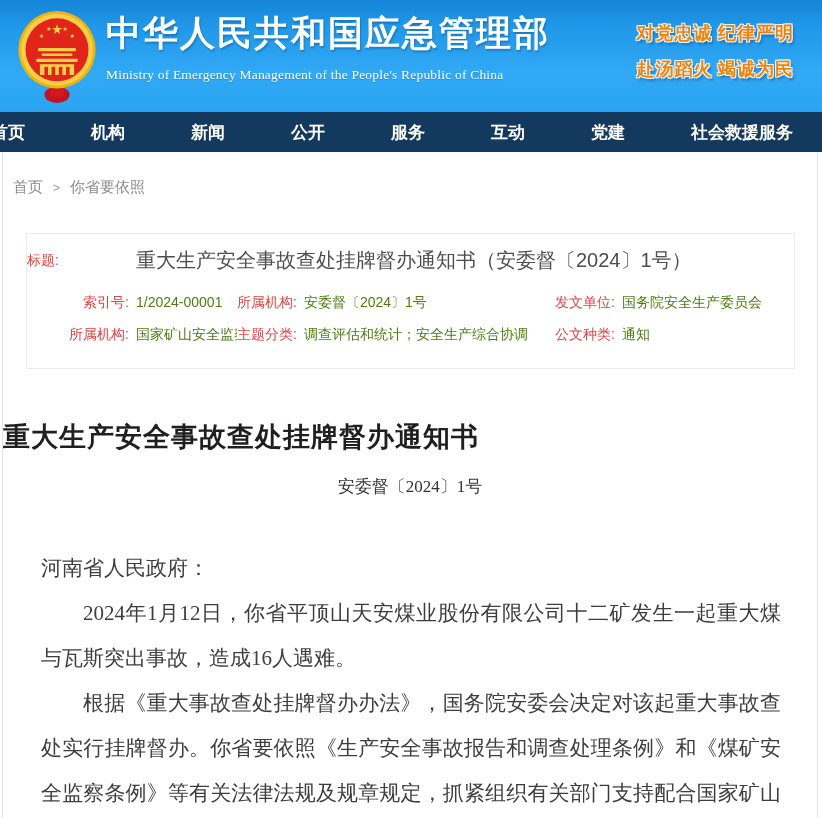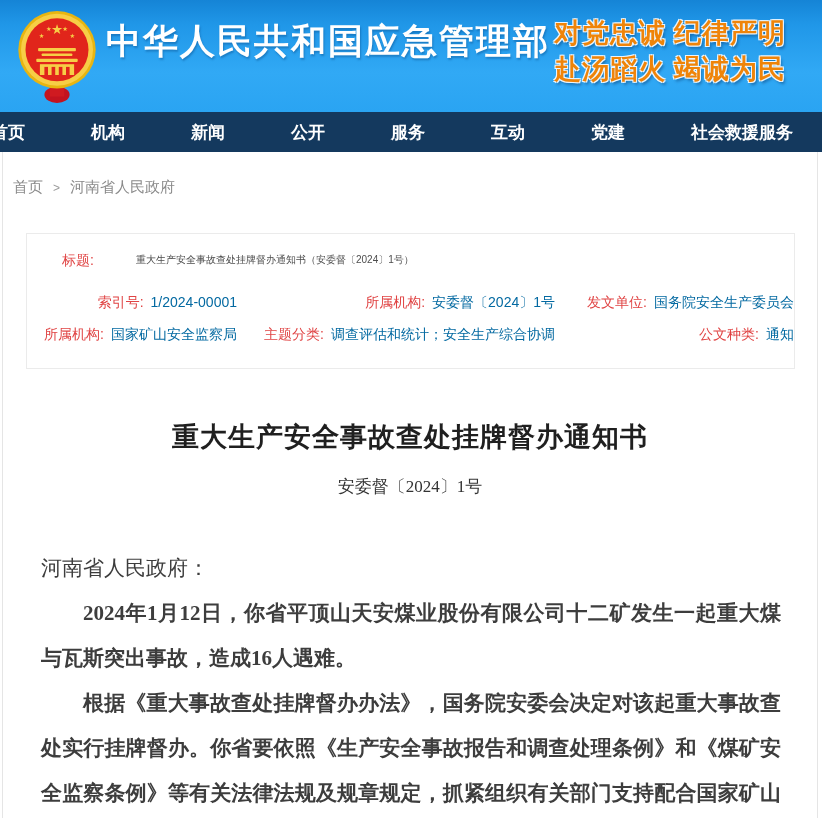--- a/index.html
+++ b/index.html
@@ -16,38 +16,38 @@
     position: relative;
     width: 822px; height: 112px;
     background: linear-gradient(180deg, #1584d6 0%, #2097e8 22%, #31a9f5 65%, #2aa4f2 100%);
     overflow: hidden;
   }
   .emblem-wrap {
     position: absolute; left: 12px; top: 8px;
     width: 90px; height: 98px;
   }
   .header-titles {
-    position: absolute; left: 106px; top: 18px; color: #ffffff;
+    position: absolute; left: 106px; top: 10px; color: #ffffff;
   }
   .org-name-cn {
     font-size: 35px; font-weight: bold; letter-spacing: 2px;
     text-shadow: 1px 2px 2px rgba(0,60,120,.35);
     white-space: nowrap;
   }
   .org-name-en {
     margin-top: 10px;
     font-family: "Liberation Serif", "DejaVu Serif", serif;
     font-size: 13.5px; letter-spacing: 0.2px; white-space: nowrap;
     text-shadow: 0 1px 1px rgba(0,60,120,.3);
   }
   .slogan {
-    position: absolute; right: 36px; top: 15px;
+    position: absolute; right: 28px; top: 15px;
     text-align: left;
     font-family: "Liberation Serif", "DejaVu Serif", serif;
-    font-weight: bold; font-size: 27px; line-height: 36px;
+    font-weight: bold; font-size: 18px; line-height: 36px;
     letter-spacing: 1px;
     color: #ef8409;
     text-shadow:
       -1px -1px 0 #eaf6ff, 1px -1px 0 #eaf6ff,
       -1px 1px 0 #eaf6ff, 1px 1px 0 #eaf6ff,
       2px 3px 3px rgba(0,40,90,.45);
     white-space: nowrap;
   }
 
   
@@ -84,53 +84,52 @@
   .breadcrumb .sep { font-size: 12px; color: #9a9a9a; }
 
   
   .meta-box {
     margin: 36px 22px 0 23px;
     border: 1px solid #ebebeb;
     padding: 16px 0 18px 0;
     font-size: 14px;
   }
   .meta-label { color: #e04343; white-space: nowrap; }
-  .meta-value { color: #0369a1; }
+  .meta-value { color: #4d7c0f; }
   .meta-title-row { display: flex; margin-bottom: 16px; line-height: 20px; }
-  .meta-title-row .meta-label { width: 102px; text-align: center; flex: 0 0 auto; margin-right: 7px; }
-  .meta-title-row .meta-value { font-size: 10px; color: #4d4d4d; }
+  .meta-title-row .meta-label { width: 102px; text-align: left; flex: 0 0 auto; margin-right: 7px; }
+  .meta-title-row .meta-value { font-size: 20px; color: #4d4d4d; }
   .meta-grid-row {
     display: grid; grid-template-columns: 210px 318px 1fr;
     line-height: 32px;
   }
-  .meta-cell { display: flex; white-space: nowrap; overflow: hidden; justify-content: flex-end; }
+  .meta-cell { display: flex; white-space: nowrap; overflow: hidden; }
   .meta-cell.col1 .meta-label { width: 102px; text-align: right; flex: 0 0 auto; margin-right: 7px; }
   .meta-cell.col2 .meta-label, .meta-cell.col3 .meta-label { margin-right: 7px; }
 
   
   .doc-title {
     margin-top: 50px;
-    text-align: center;
     font-family: "Liberation Serif", "DejaVu Serif", serif;
     font-weight: bold; font-size: 27px; color: #1f1f1f;
     letter-spacing: 1px;
   }
   .doc-number {
     margin-top: 20px;
     text-align: center;
     font-family: "Liberation Serif", "DejaVu Serif", serif;
     font-size: 17px; color: #333333;
   }
   .doc-body {
     margin: 48px 36px 0 38px;
     font-family: "Liberation Serif", "DejaVu Serif", serif;
     font-size: 21px; line-height: 45px; color: #3d3d3d;
     text-align: justify;
   }
-  .doc-body p.indent { text-indent: 2em; font-weight: bold; }
+  .doc-body p.indent { text-indent: 2em; }
 </style>
 </head>
 <body>
 
 <div class="site-header">
   <div class="emblem-wrap">
     <svg viewBox="0 0 100 108" width="90" height="98" aria-hidden="true">
       <ellipse cx="50" cy="96" rx="14" ry="9" fill="#c3131f"></ellipse>
       <rect x="42" y="84" width="16" height="14" fill="#d01a20"></rect>
       <circle cx="50" cy="46" r="43" fill="#e8b511"></circle>
@@ -146,20 +145,21 @@
       <rect x="27" y="56" width="46" height="3.5" rx="1" fill="#f7ce46"></rect>
       <rect x="31" y="62" width="38" height="12" fill="#f7ce46"></rect>
       <rect x="36" y="65" width="4" height="9" fill="#e1251b"></rect>
       <rect x="44" y="65" width="4" height="9" fill="#e1251b"></rect>
       <rect x="52" y="65" width="4" height="9" fill="#e1251b"></rect>
       <rect x="60" y="65" width="4" height="9" fill="#e1251b"></rect>
     </svg>
   </div>
   <div class="header-titles">
     <div class="org-name-cn">中华人民共和国应急管理部</div>
+    <div class="org-name-en">Ministry of Emergency Management of the People's Republic of China</div>
   </div>
   <div class="slogan">
     <div>对党忠诚 纪律严明</div>
     <div>赴汤蹈火 竭诚为民</div>
   </div>
 </div>
 
 <div class="main-nav">
   <div class="nav-item">首页</div>
   <div class="nav-item">机构</div>
@@ -170,21 +170,21 @@
   <div class="nav-item">党建</div>
   <div class="nav-item">社会救援服务</div>
   <div class="nav-item">发文单位</div>
 </div>
 
 <div class="page-frame">
 
   <div class="breadcrumb">
     <span class="crumb">首页</span>
     <span class="sep">&gt;</span>
-    <span class="crumb">河南省人民政府</span>
+    <span class="crumb">你省要依照</span>
   </div>
 
   <div class="meta-box">
     <div class="meta-title-row">
       <span class="meta-label">标题:</span>
       <span class="meta-value">重大生产安全事故查处挂牌督办通知书（安委督〔2024〕1号）</span>
     </div>
     <div class="meta-grid-row">
       <div class="meta-cell col1">
         <span class="meta-label">索引号:</span>

